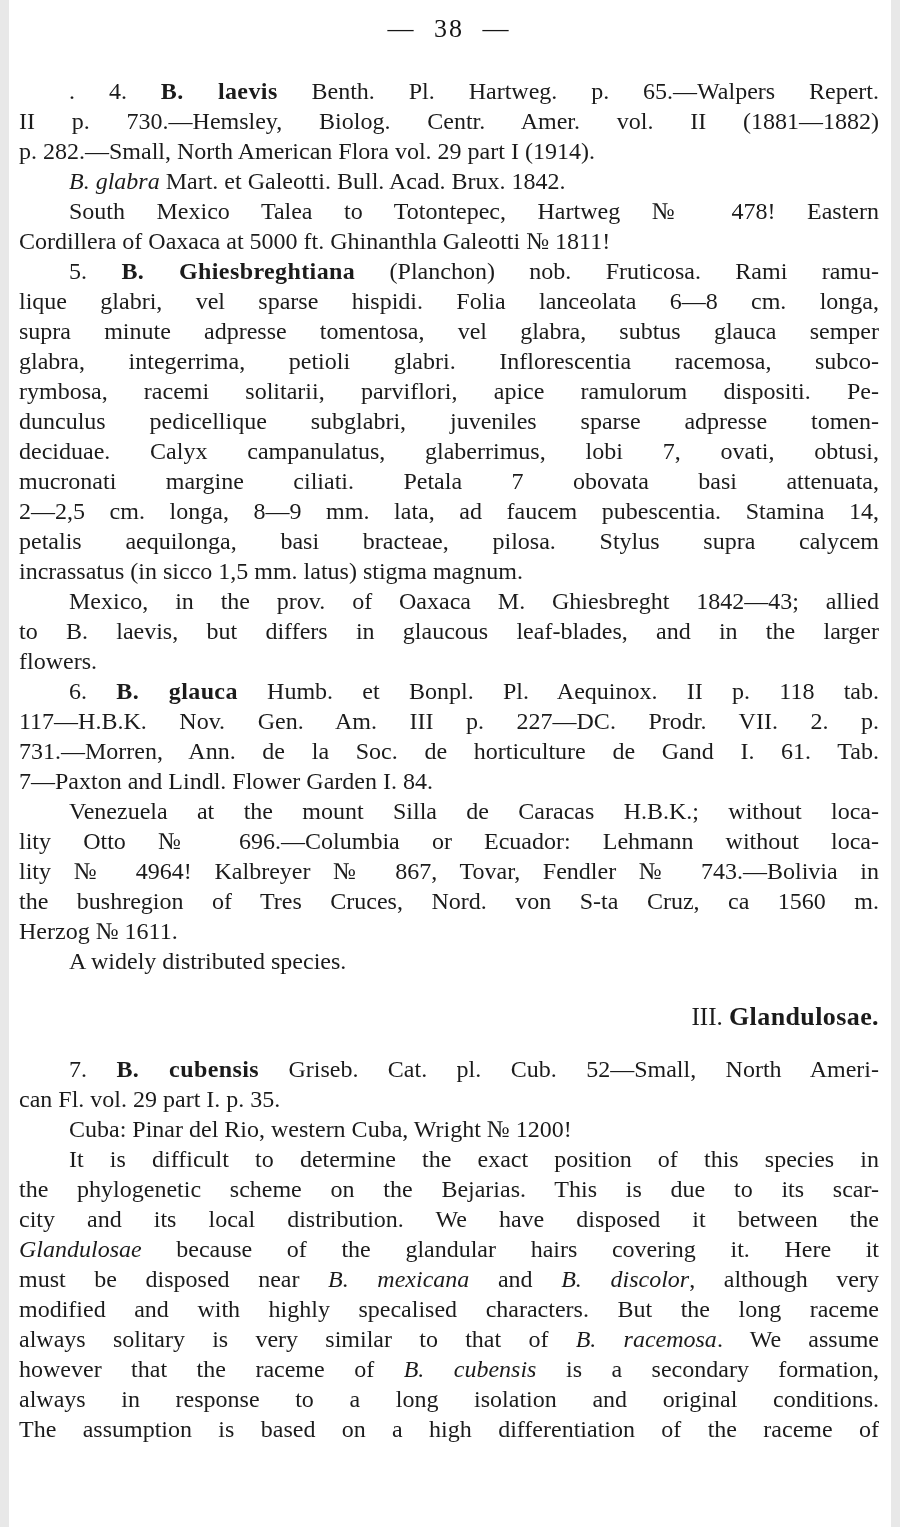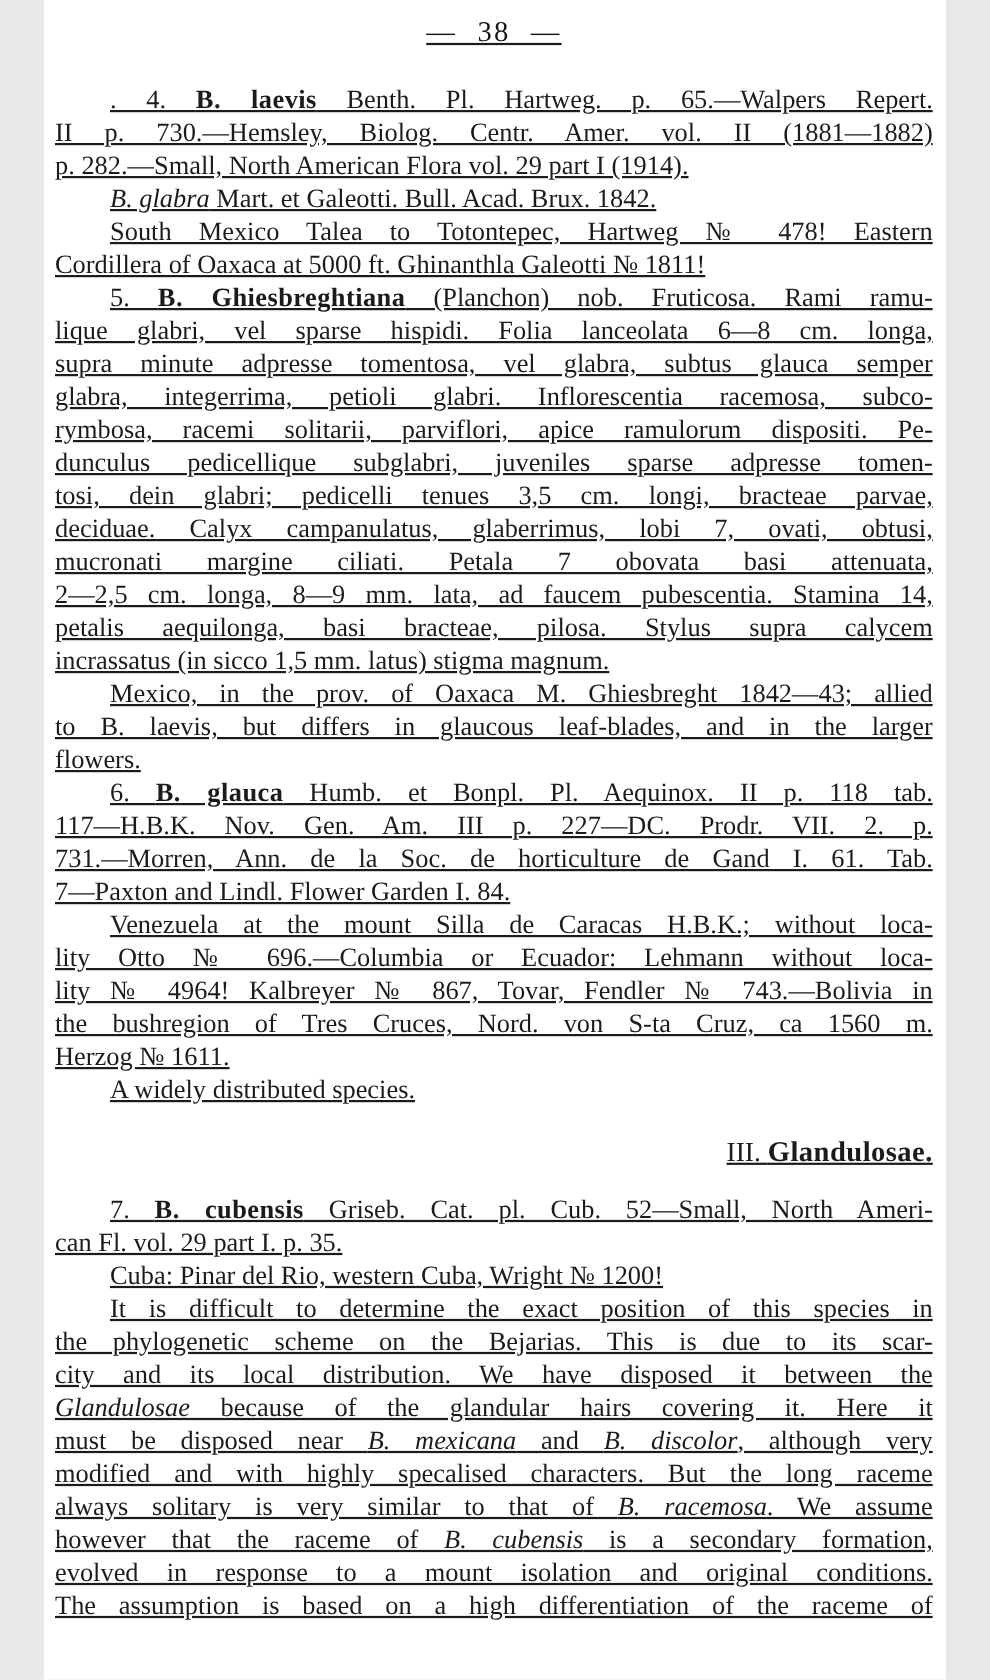--- a/index.html
+++ b/index.html
@@ -1,29 +1,28 @@
 <!DOCTYPE html>
 <html><head>
 <meta charset="utf-8">
 <style>
   html, body { margin: 0; padding: 0; background: #e8e8e8; }
   .page {
     position: relative;
-    width: 820px;
+    width: 882px;
     height: 1527px;
     margin: 0 auto;
     background: #ffffff;
     color: #1b1b1b;
     font-family: "Liberation Serif", serif;
     font-size: 24px;
     line-height: 30px;
     overflow: hidden;
     box-sizing: border-box;
     padding: 14px 12px 0 10px;
-    text-decoration: underline;
     -webkit-font-smoothing: antialiased;
   }
   .pagenum {
     text-align: center;
     font-size: 26px;
     letter-spacing: 2px;
     word-spacing: 10px;
     margin-bottom: 32px;
     color: #161616;
   }
@@ -67,21 +66,20 @@
         <div class="line ind"><span class="">South Mexico Talea to Totontepec, Hartweg № 478! Eastern</span></div>
         <div class="line last"><span class="">Cordillera of Oaxaca at 5000 ft. Ghinanthla Galeotti № 1811!</span></div>
       </div>
       <div class="para">
         <div class="line ind"><span class="">5. </span><span class="b">B. Ghiesbreghtiana</span><span class=""> (Planchon) nob. Fruticosa. Rami ramu-</span></div>
         <div class="line"><span class="">lique glabri, vel sparse hispidi. Folia lanceolata 6—8 cm. longa,</span></div>
         <div class="line"><span class="">supra minute adpresse tomentosa, vel glabra, subtus glauca semper</span></div>
         <div class="line"><span class="">glabra, integerrima, petioli glabri. Inflorescentia racemosa, subco-</span></div>
         <div class="line"><span class="">rymbosa, racemi solitarii, parviflori, apice ramulorum dispositi. Pe-</span></div>
         <div class="line"><span class="">dunculus pedicellique subglabri, juveniles sparse adpresse tomen-</span></div>
-        <div class="line"><span class="">tosi, dein glabri; pedicelli tenues 3,5 cm. longi, bracteae parvae,</span></div>
         <div class="line"><span class="">deciduae. Calyx campanulatus, glaberrimus, lobi 7, ovati, obtusi,</span></div>
         <div class="line"><span class="">mucronati margine ciliati. Petala 7 obovata basi attenuata,</span></div>
         <div class="line"><span class="">2—2,5 cm. longa, 8—9 mm. lata, ad faucem pubescentia. Stamina 14,</span></div>
         <div class="line"><span class="">petalis aequilonga, basi bracteae, pilosa. Stylus supra calycem</span></div>
         <div class="line last"><span class="">incrassatus (in sicco 1,5 mm. latus) stigma magnum.</span></div>
       </div>
       <div class="para">
         <div class="line ind"><span class="">Mexico, in the prov. of Oaxaca M. Ghiesbreght 1842—43; allied</span></div>
         <div class="line"><span class="">to B. laevis, but differs in glaucous leaf-blades, and in the larger</span></div>
         <div class="line last"><span class="">flowers.</span></div>
@@ -112,17 +110,17 @@
       </div>
       <div class="para">
         <div class="line ind"><span class="">It is difficult to determine the exact position of this species in</span></div>
         <div class="line"><span class="">the phylogenetic scheme on the Bejarias. This is due to its scar-</span></div>
         <div class="line"><span class="">city and its local distribution. We have disposed it between the</span></div>
         <div class="line"><span class="i">Glandulosae</span><span class=""> because of the glandular hairs covering it. Here it</span></div>
         <div class="line"><span class="">must be disposed near </span><span class="i">B. mexicana</span><span class=""> and </span><span class="i">B. discolor</span><span class="">, although very</span></div>
         <div class="line"><span class="">modified and with highly specalised characters. But the long raceme</span></div>
         <div class="line"><span class="">always solitary is very similar to that of </span><span class="i">B. racemosa</span><span class="">. We assume</span></div>
         <div class="line"><span class="">however that the raceme of </span><span class="i">B. cubensis</span><span class=""> is a secondary formation,</span></div>
-        <div class="line"><span class="">evolved in response to a mount isolation and original conditions.</span></div>
+        <div class="line"><span class="">always in response to a long isolation and original conditions.</span></div>
         <div class="line"><span class="">The assumption is based on a high differentiation of the raceme of</span></div>
       </div>
     </div>
 </div>
 
 </body></html>

